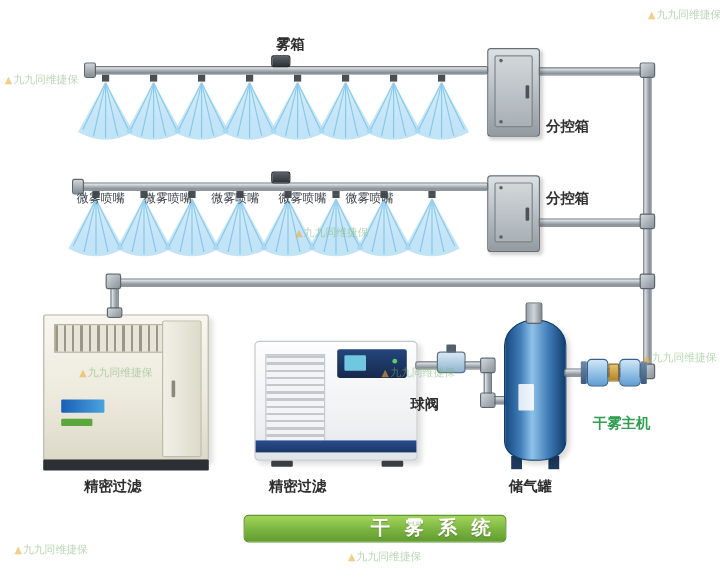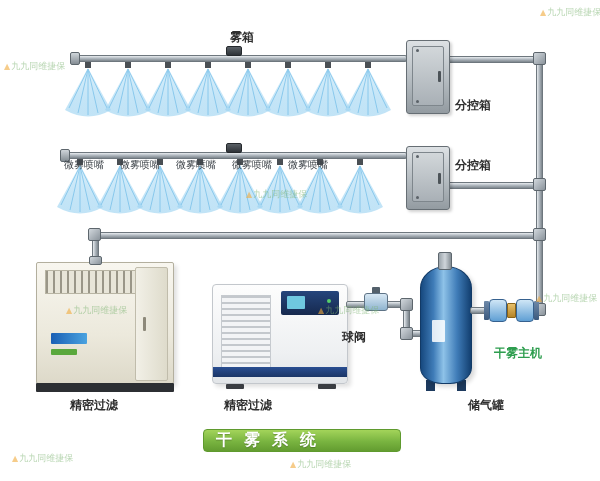--- a/index.html
+++ b/index.html
@@ -64,23 +64,23 @@
         border-radius:1px;z-index:3;}
   .tank-fit{position:absolute;left:438px;top:252px;width:12px;height:16px;background:linear-gradient(90deg,#9aa3aa,#cfd5da,#848d94);
         border:1px solid #5d666d;border-radius:2px;z-index:3;}
   .tank-leg{position:absolute;width:9px;height:11px;background:#1d3a5e;z-index:1;}
   .filter-cap{position:absolute;width:5px;height:19px;background:linear-gradient(180deg,#6f89a8,#3c5a7e);border-radius:1px;z-index:4;}
   .filter-body{position:absolute;width:18px;height:23px;box-sizing:border-box;border:1px solid #36618f;border-radius:4px;z-index:4;
         background:linear-gradient(180deg,#cfe6f6 0%,#5f9fd4 100%);}
   .filter-gold{position:absolute;width:9px;height:15px;background:linear-gradient(180deg,#e8c06a,#b58427);border:1px solid #8a6418;
         box-sizing:border-box;border-radius:1px;z-index:4;}
   
-  .banner{position:absolute;left:203px;top:429px;width:198px;height:23px;border-radius:4px;z-index:6;
+  .banner{position:absolute;left:203px;top:429px;width:219px;height:23px;border-radius:4px;z-index:6;
         background:linear-gradient(180deg,#a3d45a 0%,#79b440 55%,#639c30 100%);border:1px solid #5f9a2e;box-sizing:border-box;
-        display:flex;align-items:center;justify-content:flex-start;}
+        display:flex;align-items:center;justify-content:flex-end;}
   .banner span{color:#fff;font-weight:bold;font-size:16px;letter-spacing:12px;text-indent:12px;
         text-shadow:0 1px 1px rgba(0,0,0,.25);}
   
   .wm{position:absolute;font-size:9px;color:rgba(125,180,115,.55);white-space:nowrap;z-index:8;pointer-events:none;}
   .wm .tri{color:rgba(240,170,60,.6);font-size:8px;margin-right:1px;}
   .spray-svg{position:absolute;z-index:1;}
 </style>
 </head>
 <body>
 
@@ -214,21 +214,21 @@
   <div class="pipe-v" style="left:403px;top:304px;height:30px;"></div>
   <div class="joint" style="left:400px;top:327px;"></div>
   <div class="pipe-h" style="left:406px;top:330px;width:18px;"></div>
   <div class="lbl" style="left:342px;top:329px;">球阀</div>
 
   <div class="tank-fit"></div>
   <div class="tank"></div>
   <div class="tank-plate"></div>
   <div class="tank-leg" style="left:426px;top:380px;"></div>
   <div class="tank-leg" style="left:457px;top:380px;"></div>
-  <div class="lbl" style="left:424px;top:397px;margin-left:44px;">储气罐</div>
+  <div class="lbl" style="left:424px;top:397px;">储气罐</div>
 
   <div class="pipe-h" style="left:470px;top:307px;width:70px;"></div>
   <div class="joint" style="left:533px;top:303px;"></div>
   <div class="filter-cap" style="left:484px;top:301px;"></div>
   <div class="filter-body" style="left:489px;top:299px;"></div>
   <div class="filter-gold" style="left:507px;top:303px;"></div>
   <div class="filter-body" style="left:516px;top:299px;"></div>
   <div class="filter-cap" style="left:534px;top:301px;"></div>
   <div class="lbl lbl-green" style="left:494px;top:345px;">干雾主机</div>
 

